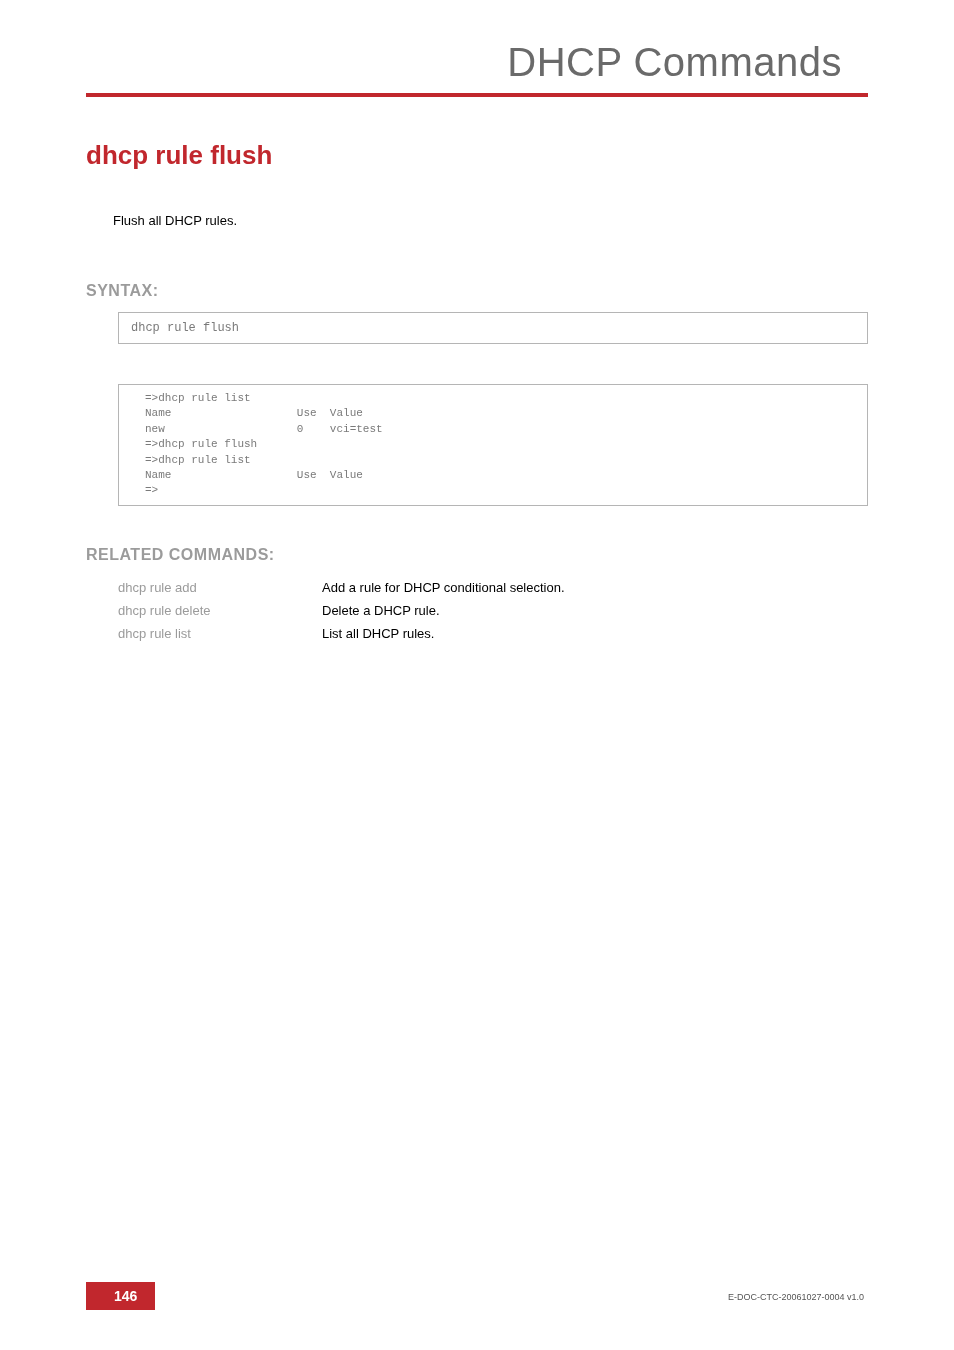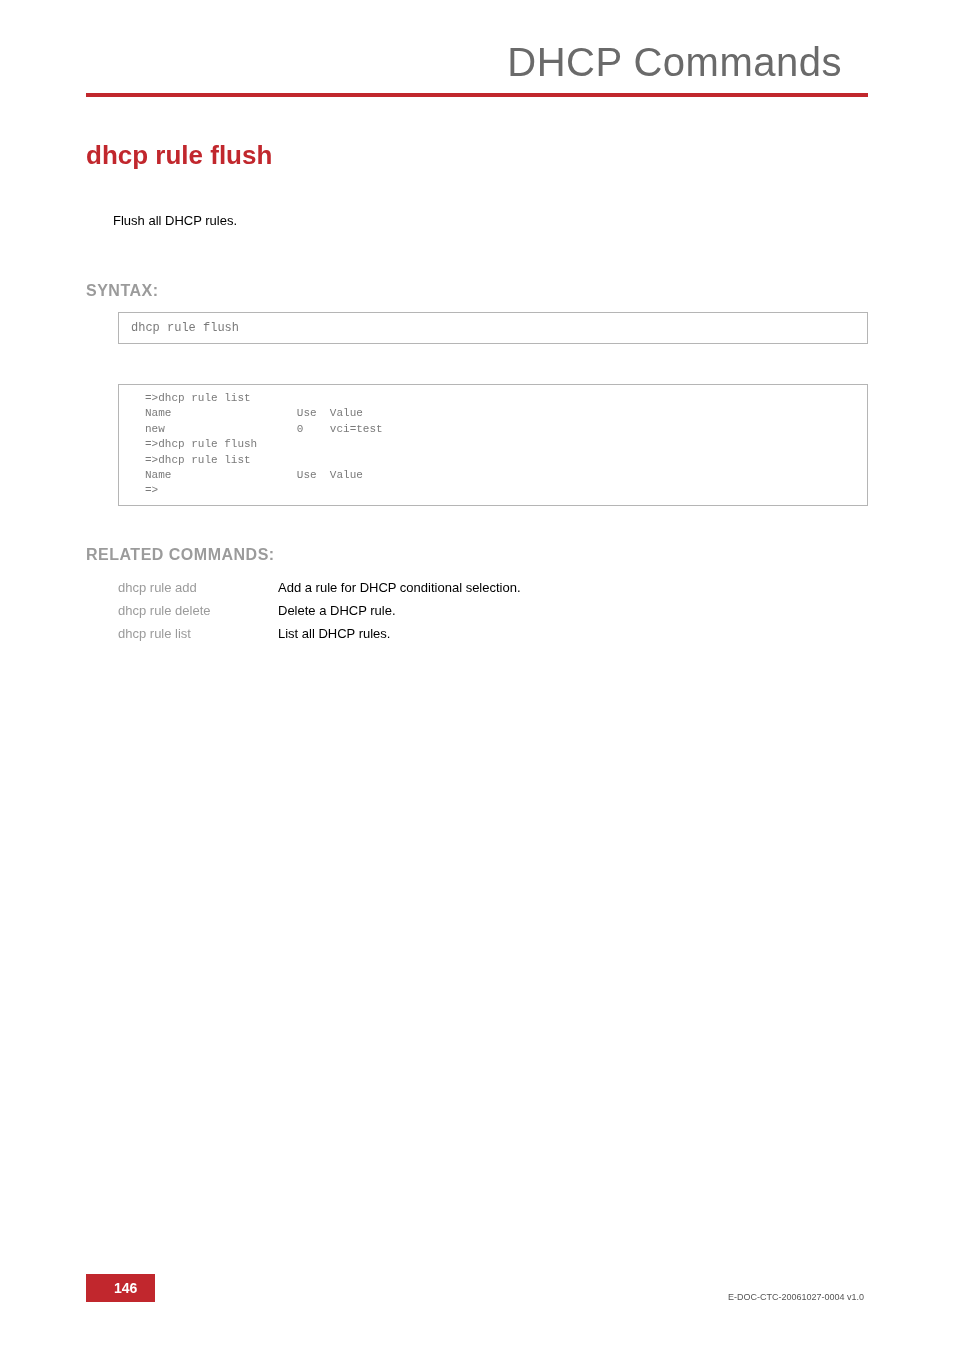--- a/index.html
+++ b/index.html
@@ -9,24 +9,24 @@
   .header-title { text-align: right; font-size: 40px; font-weight: 300; color: #6a6a6a; padding-right: 112px; letter-spacing: 0.5px; font-family: Arial, sans-serif; }
   .header-rule { margin-top: 8px; margin-left: 86px; margin-right: 86px; height: 4px; background: #c1272d; }
   .content { position: absolute; top: 140px; left: 86px; right: 86px; }
   .cmd-title { color: #c1272d; font-size: 26px; font-weight: 700; letter-spacing: 0px; margin-bottom: 42px; }
   .indent1 { margin-left: 27px; }
   .desc { font-size: 13px; color: #000; margin-bottom: 54px; }
   .section-head { color: #9b9b9b; font-size: 16px; font-weight: 700; letter-spacing: 0.5px; margin-bottom: 12px; }
   .syntax-box { margin-left: 32px; border: 1px solid #b5b5b5; padding: 8px 12px; font-family: "Courier New", monospace; font-size: 12px; color: #7a7a7a; margin-bottom: 40px; }
   .example-box { margin-left: 32px; border: 1px solid #b5b5b5; padding: 6px 26px; font-family: "Courier New", monospace; font-size: 11px; color: #7a7a7a; white-space: pre; line-height: 1.4; margin-bottom: 40px; }
   .related-table { margin-left: 32px; }
-  .related-row { display: flex; padding: 4px 0; }
+  .related-row { display: flex; padding: 4px 0; gap: 44px; }
   .related-cmd { width: 160px; color: #9b9b9b; font-size: 13px; }
   .related-desc { font-size: 13px; color: #000; }
-  .footer-left { position: absolute; left: 86px; bottom: 48px; }
+  .footer-left { position: absolute; left: 86px; bottom: 40px; }
   .page-badge { display: inline-block; background: #c1272d; color: #fff; font-weight: 700; font-size: 14px; padding: 6px 18px 6px 28px; }
   .footer-right { position: absolute; right: 90px; bottom: 48px; font-size: 9px; color: #555; }
 </style>
 </head>
 <body>
 
 <div class="page">
 
   <div class="header-bar">
     <div class="header-title">DHCP Commands</div>

